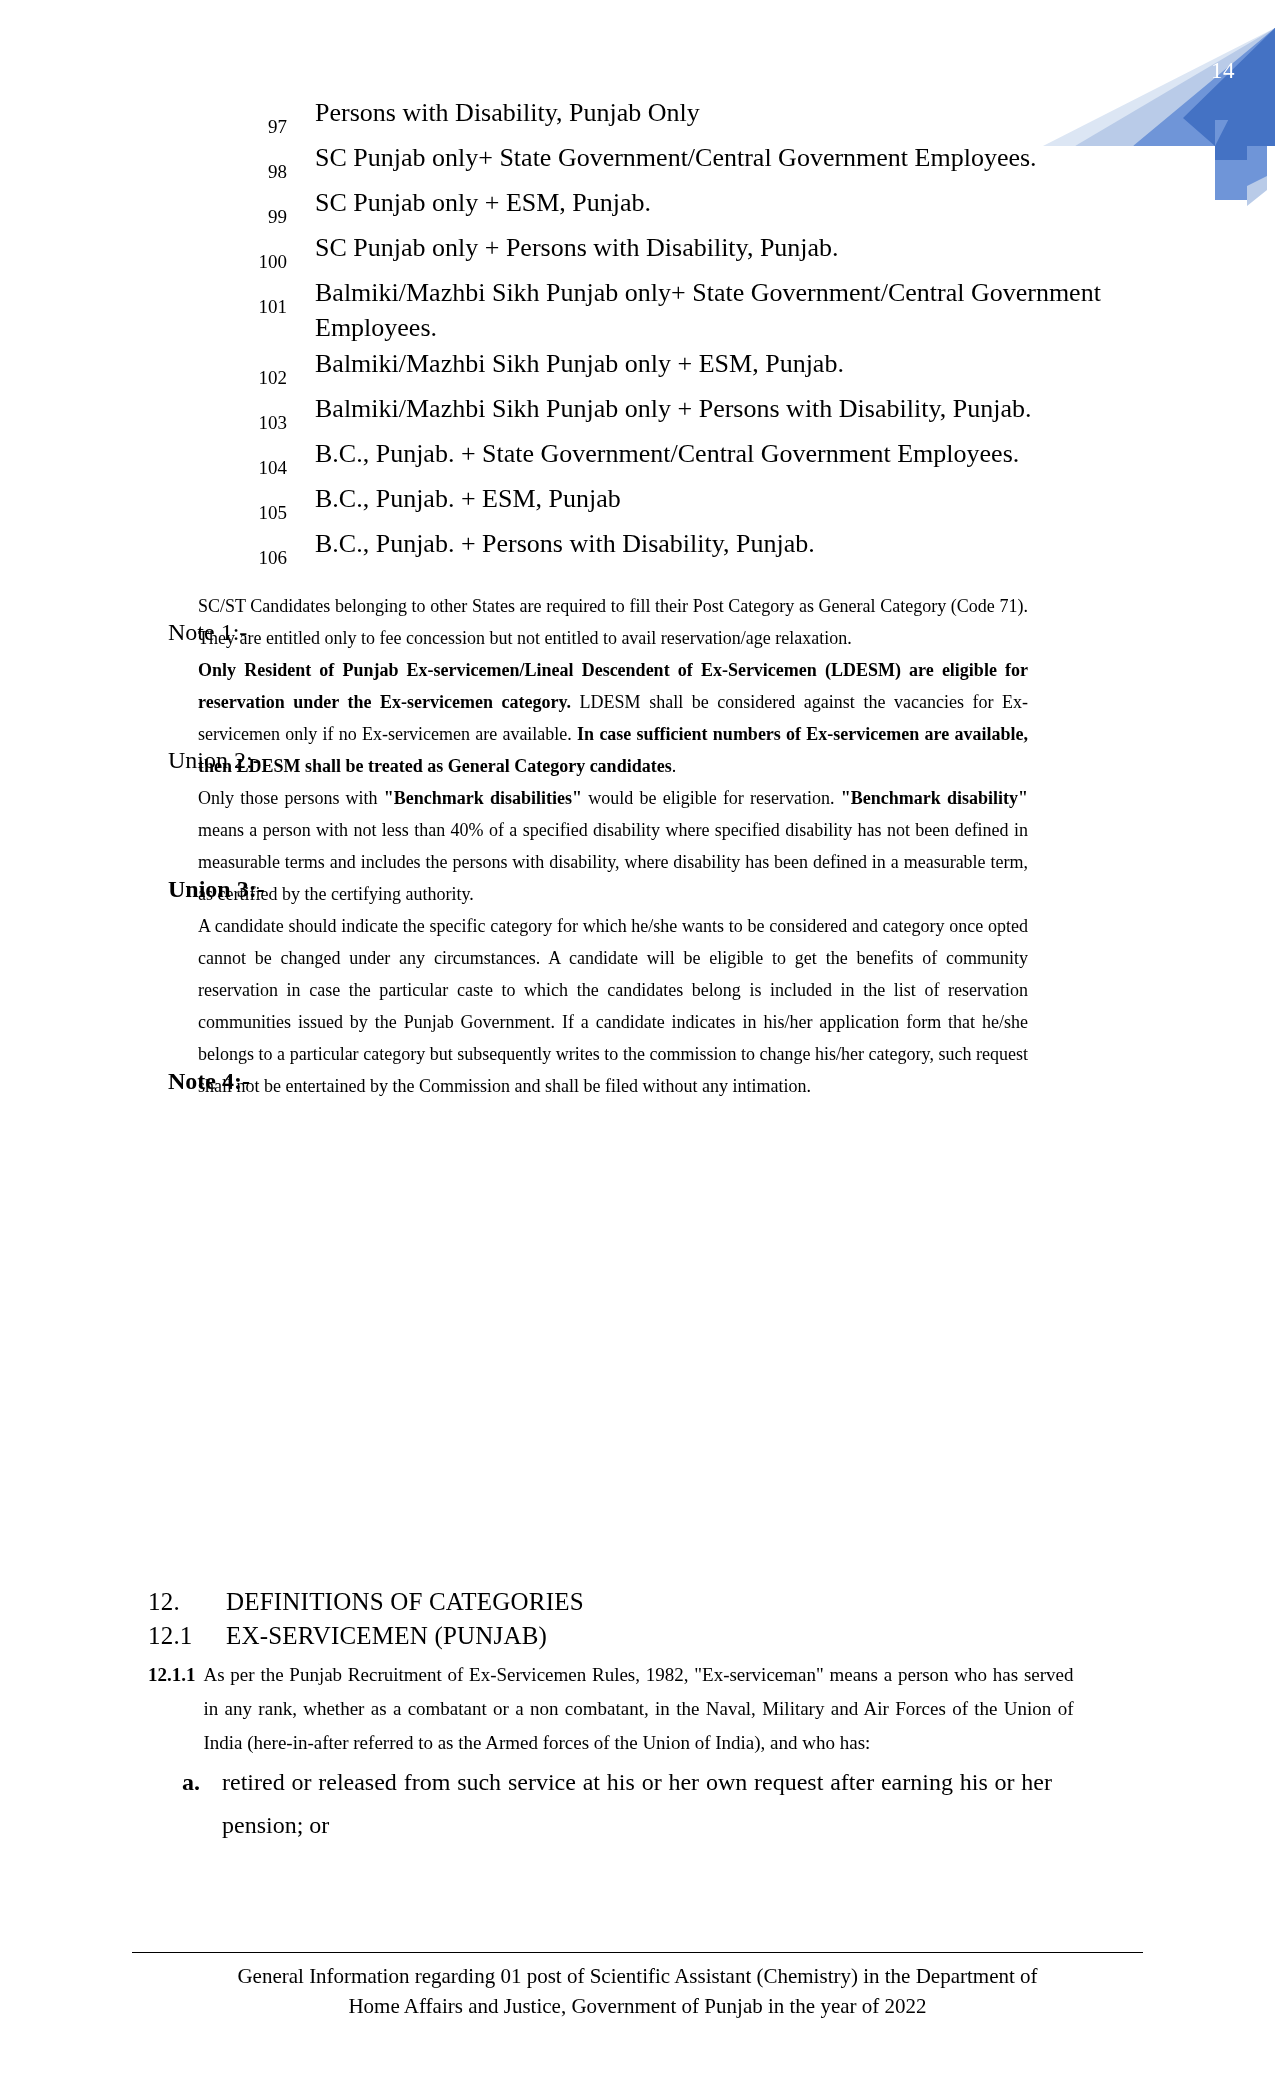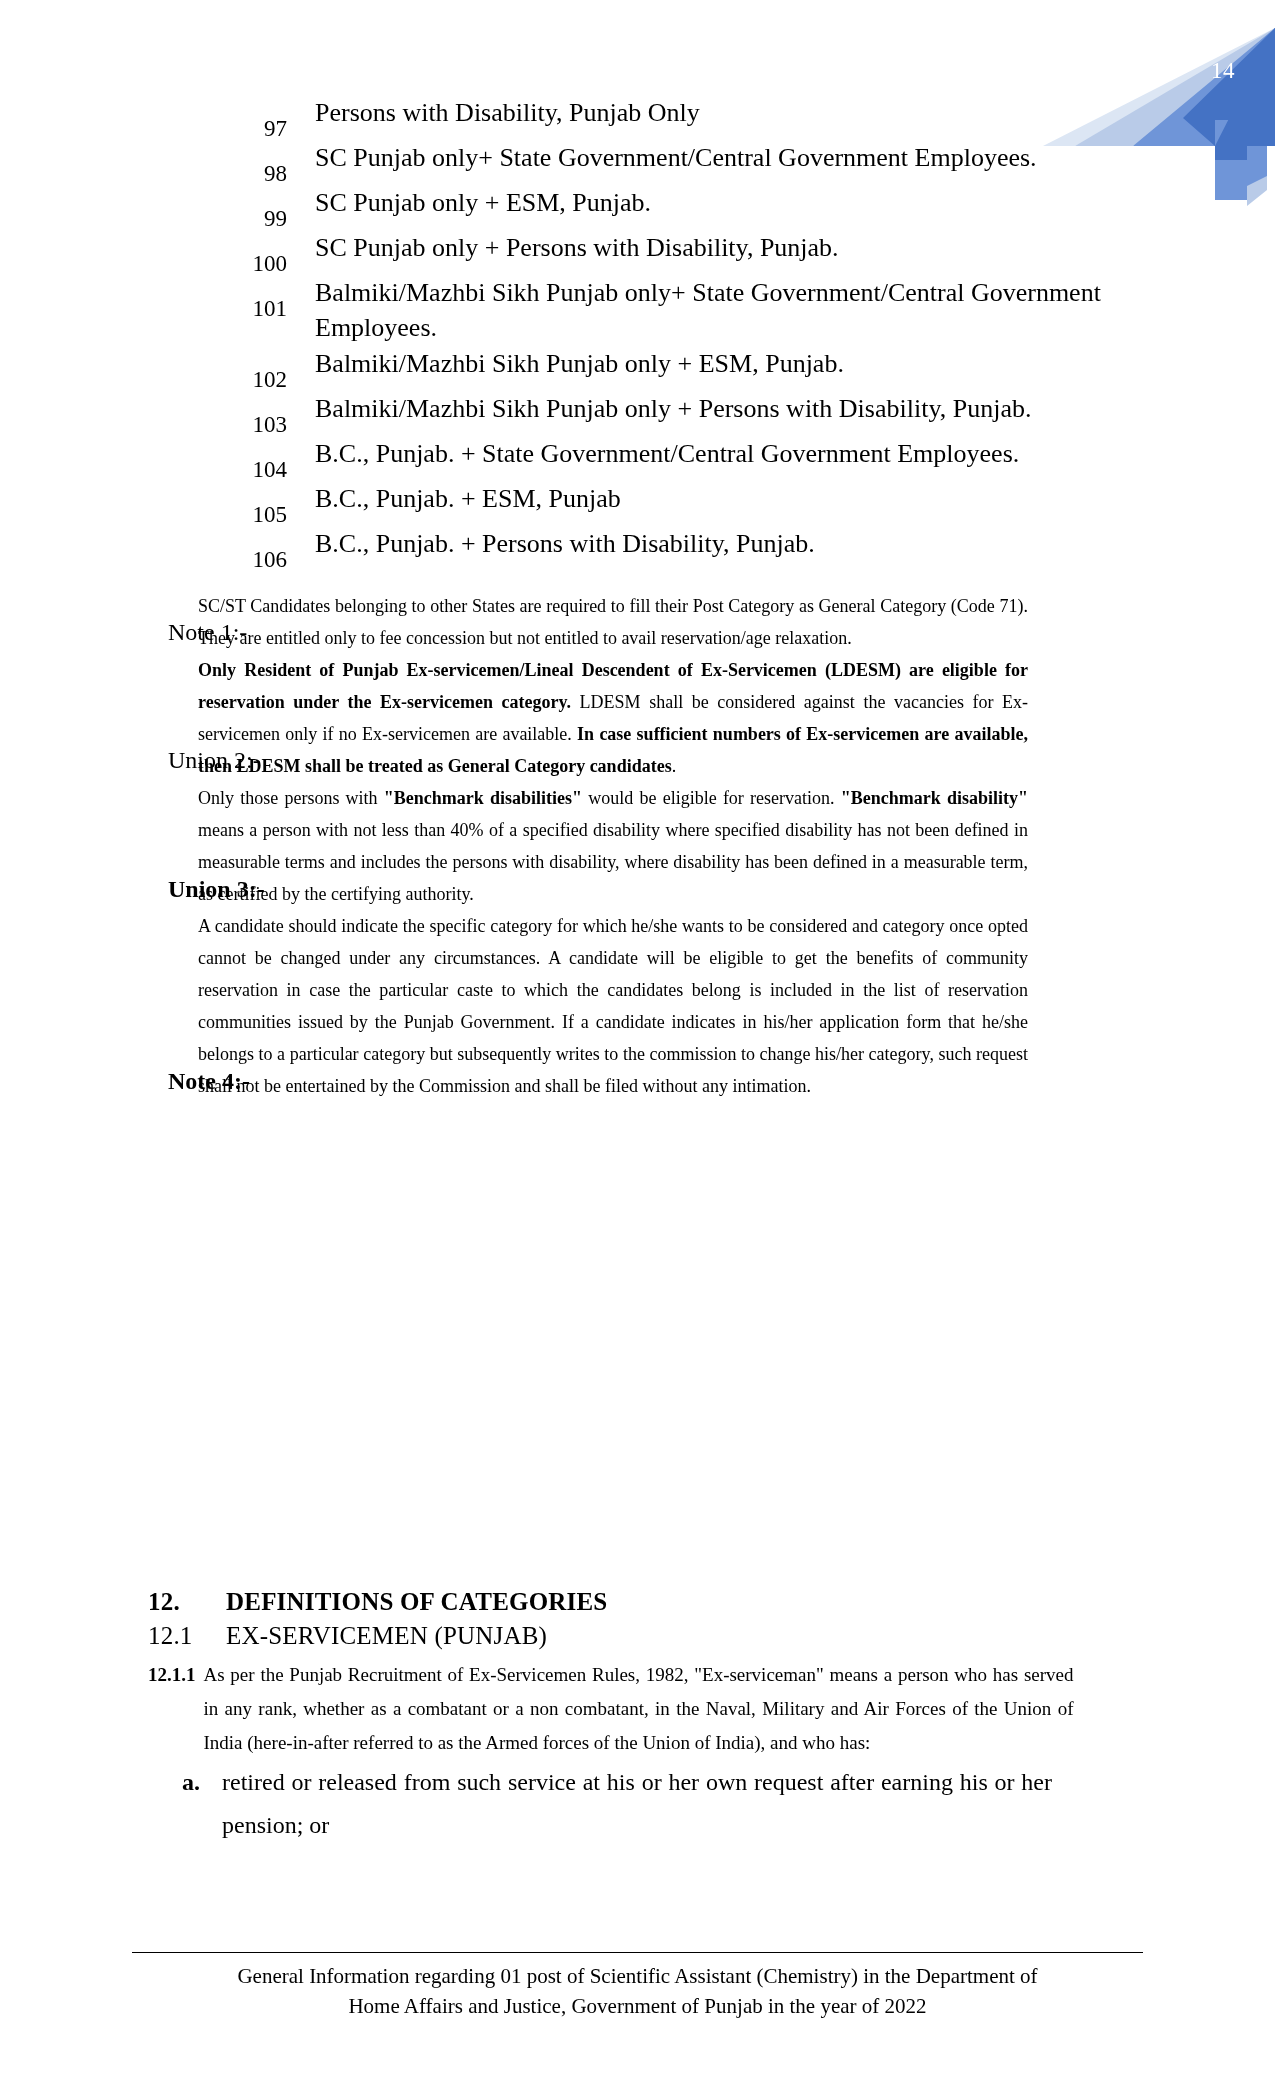--- a/index.html
+++ b/index.html
@@ -56,21 +56,21 @@
   .code-row {
     display: flex;
     align-items: flex-start;
     min-height: 45px;
   }
   .code-num {
     width: 315px;
     text-align: right;
     padding-right: 28px;
     box-sizing: border-box;
-    font-size: 23px;
+    font-size: 19px;
     line-height: 1.0;
     padding-top: 22px;
   }
   .code-desc {
     flex: 1;
     padding-right: 68px;
     font-size: 26px;
     line-height: 1.36;
     padding-top: 0px;
   }
@@ -108,21 +108,21 @@
 
   
   #sec12 {
     position: absolute;
     left: 148px;
     top: 1588px;
     width: 1000px;
   }
   .h-main {
     display: flex;
-    font-weight: bold;
+    font-weight: normal;
     font-size: 25px;
     letter-spacing: .2px;
     margin-bottom: 6px;
   }
   .h-main .h-num { width: 78px; }
   .h-sub {
     display: flex;
     font-weight: normal;
     font-size: 25px;
     letter-spacing: .2px;

